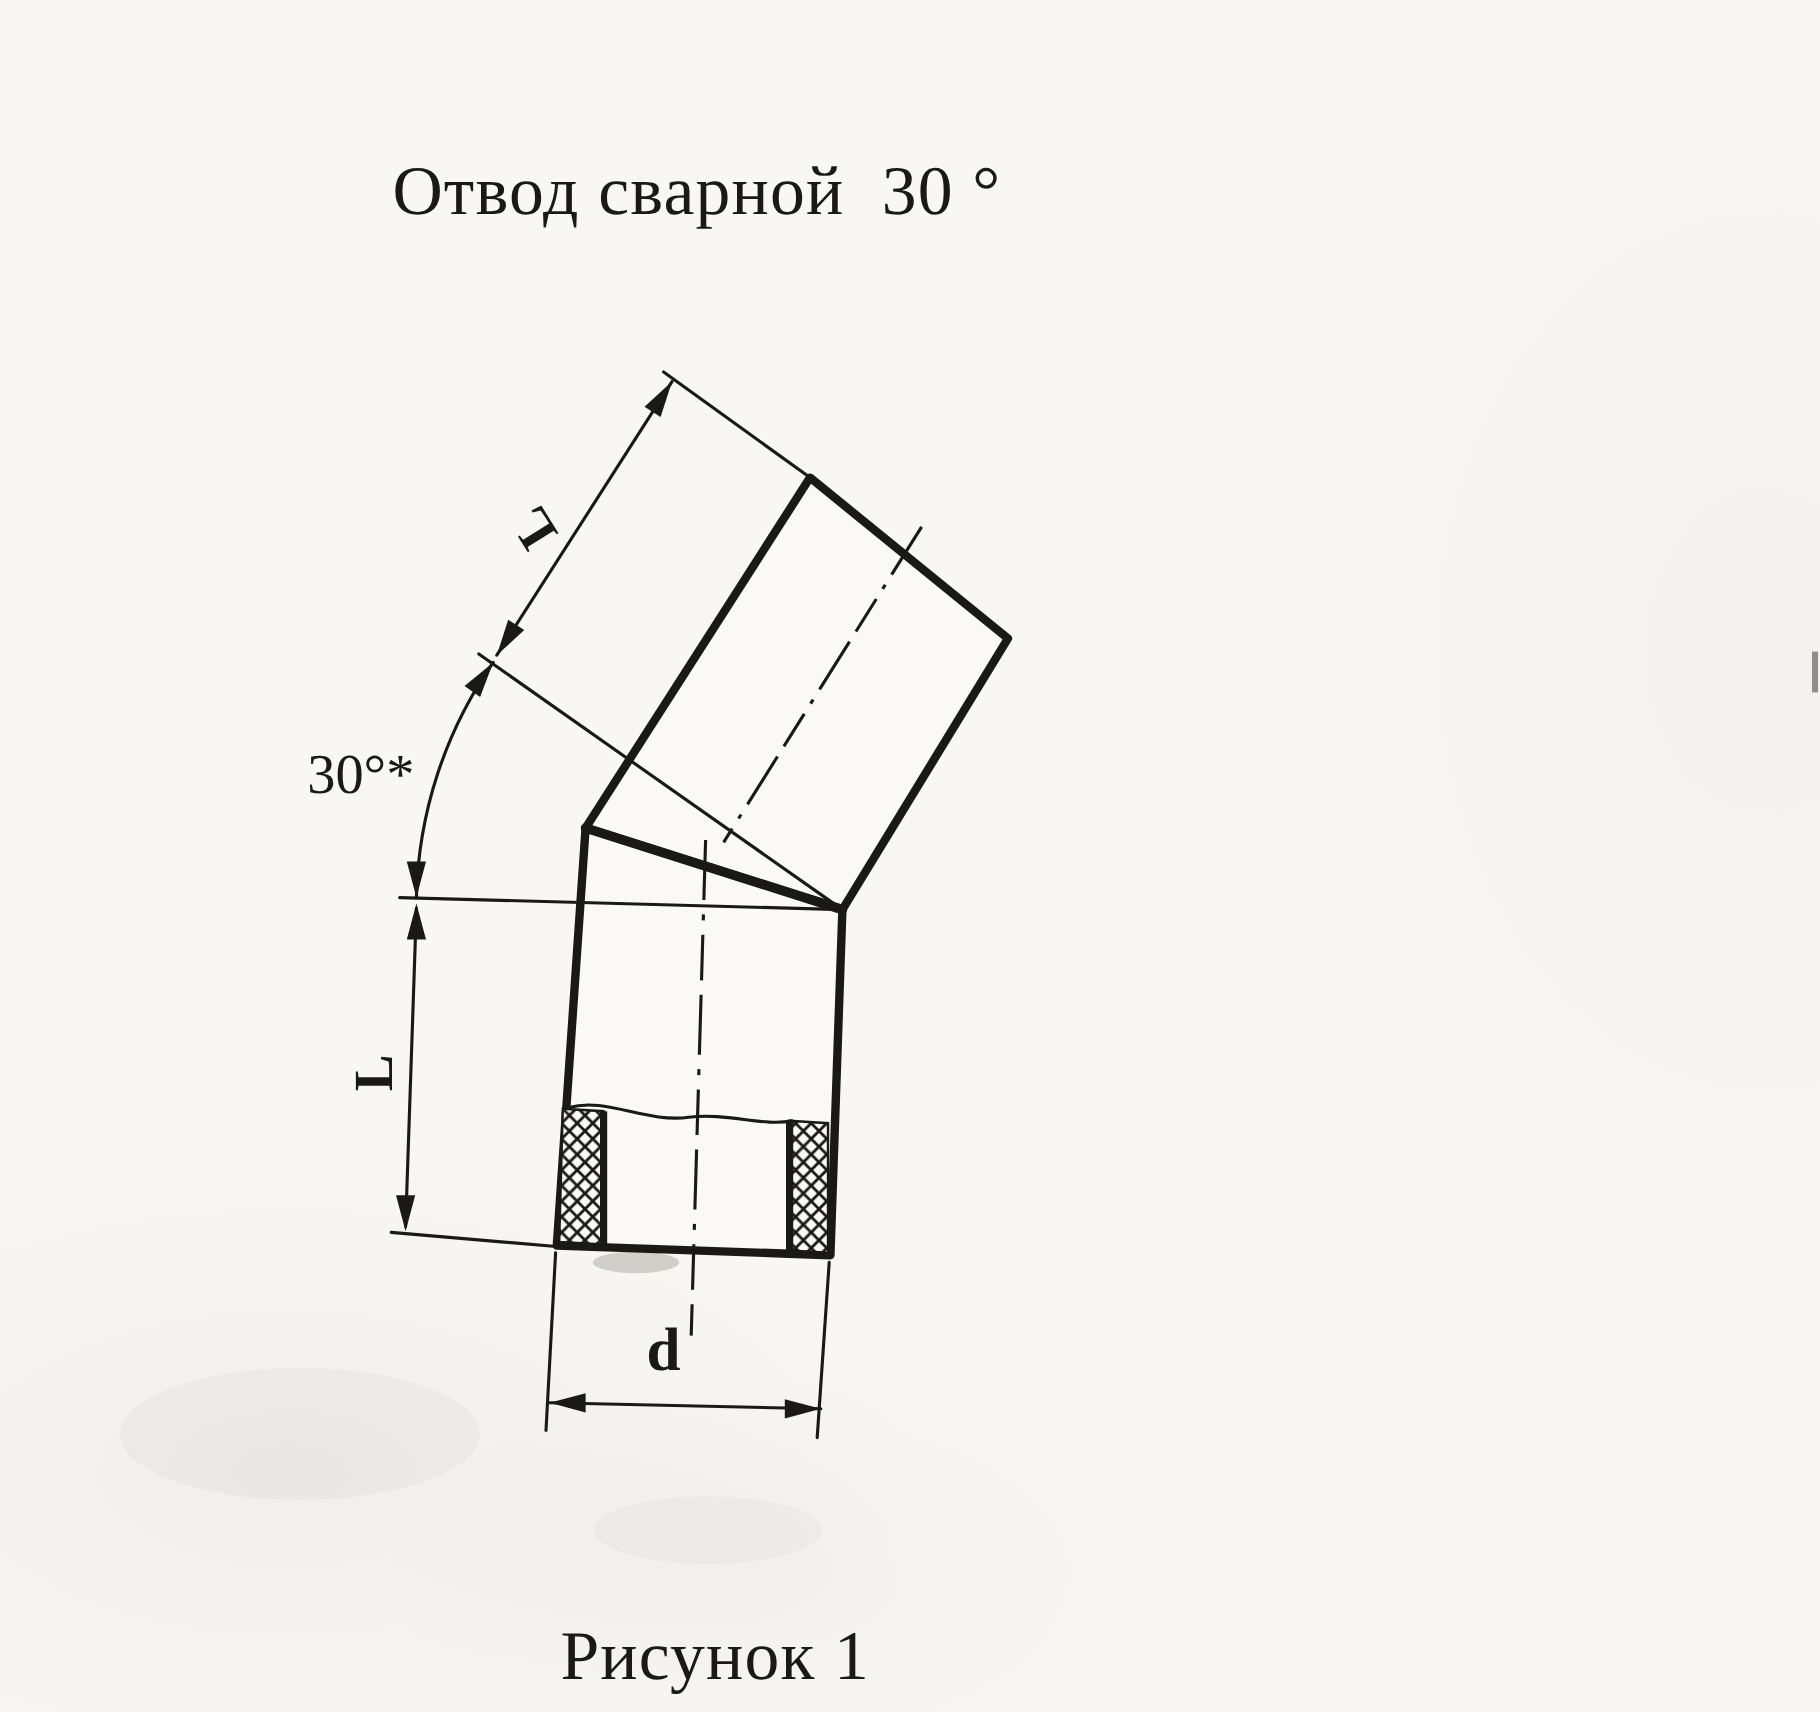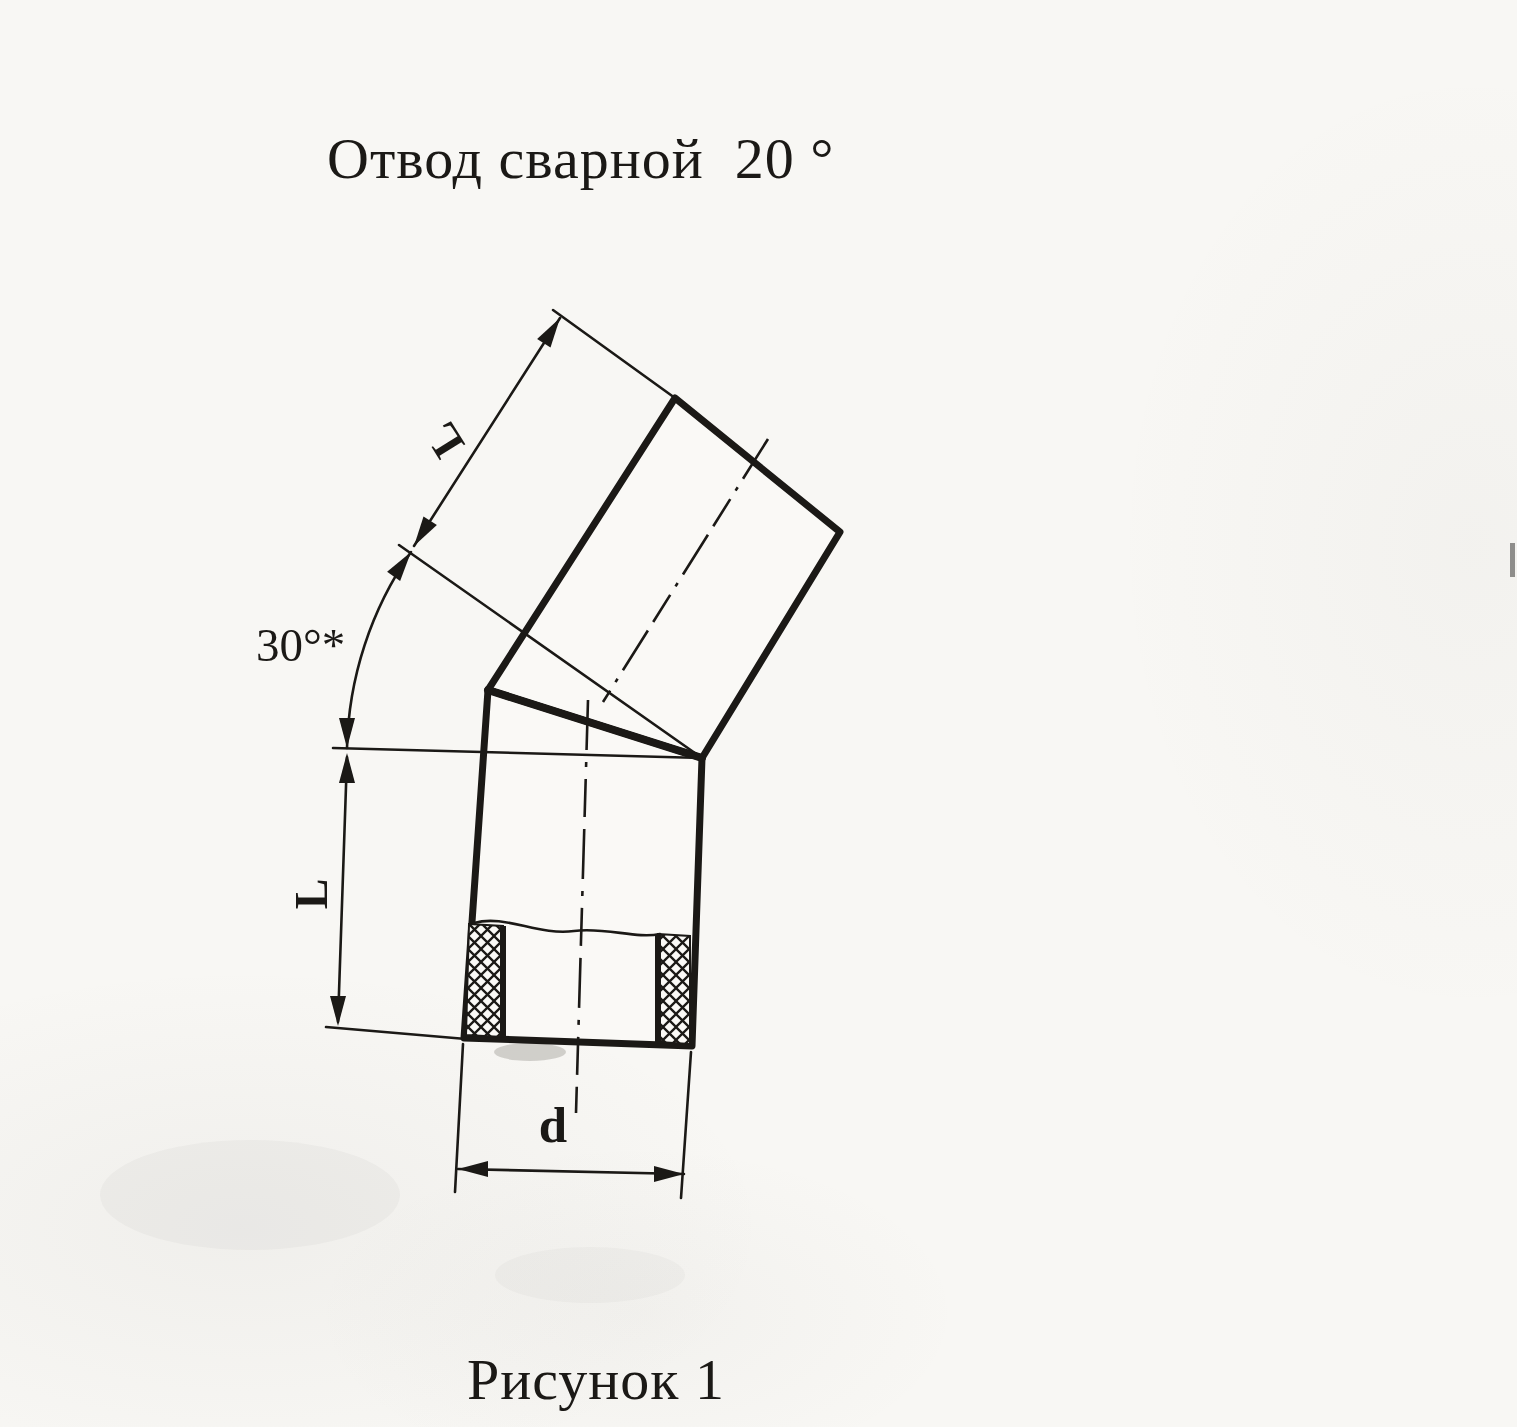--- a/index.html
+++ b/index.html
@@ -46,21 +46,21 @@
   .cl { stroke: currentColor; stroke-width: 2.6; fill: none; }
   .arrow { fill: currentColor; stroke: none; }
   .wallsec { stroke: currentColor; stroke-width: 2; }
   .lbl { fill: currentColor; font-family: "Liberation Serif", "DejaVu Serif", serif; }
 </style>
 </head>
 <body>
 
 <div class="page">
 
-  <div class="title">Отвод сварной  20 °</div>
+  <div class="title">Отвод сварной  30 °</div>
 
   <svg class="drawing" width="1517" height="1427" viewBox="0 0 1517 1427">
     <defs>
       <pattern id="xh" width="13" height="13" patternUnits="userSpaceOnUse">
         <rect width="13" height="13" fill="#faf9f6"></rect>
         <path d="M0,0 L13,13 M13,0 L0,13" stroke="#1b1916" stroke-width="2.3"></path>
       </pattern>
     </defs>
 
     <g>

